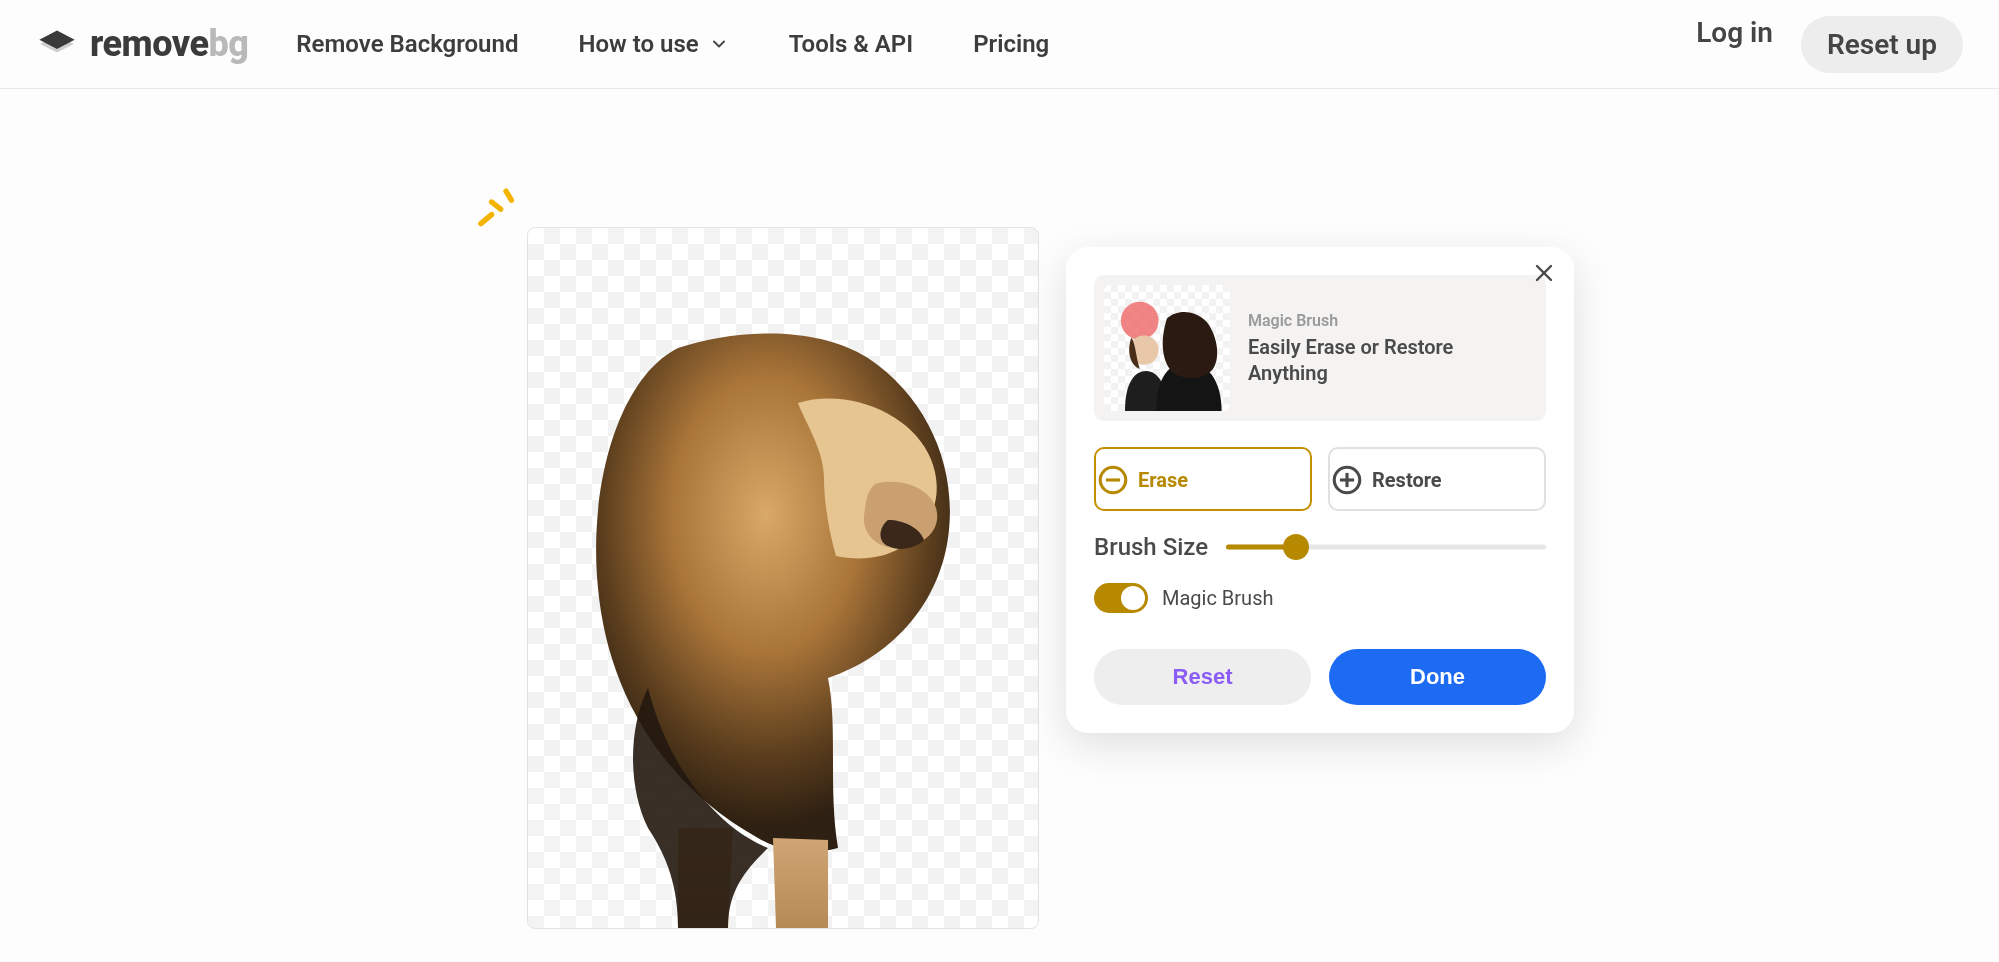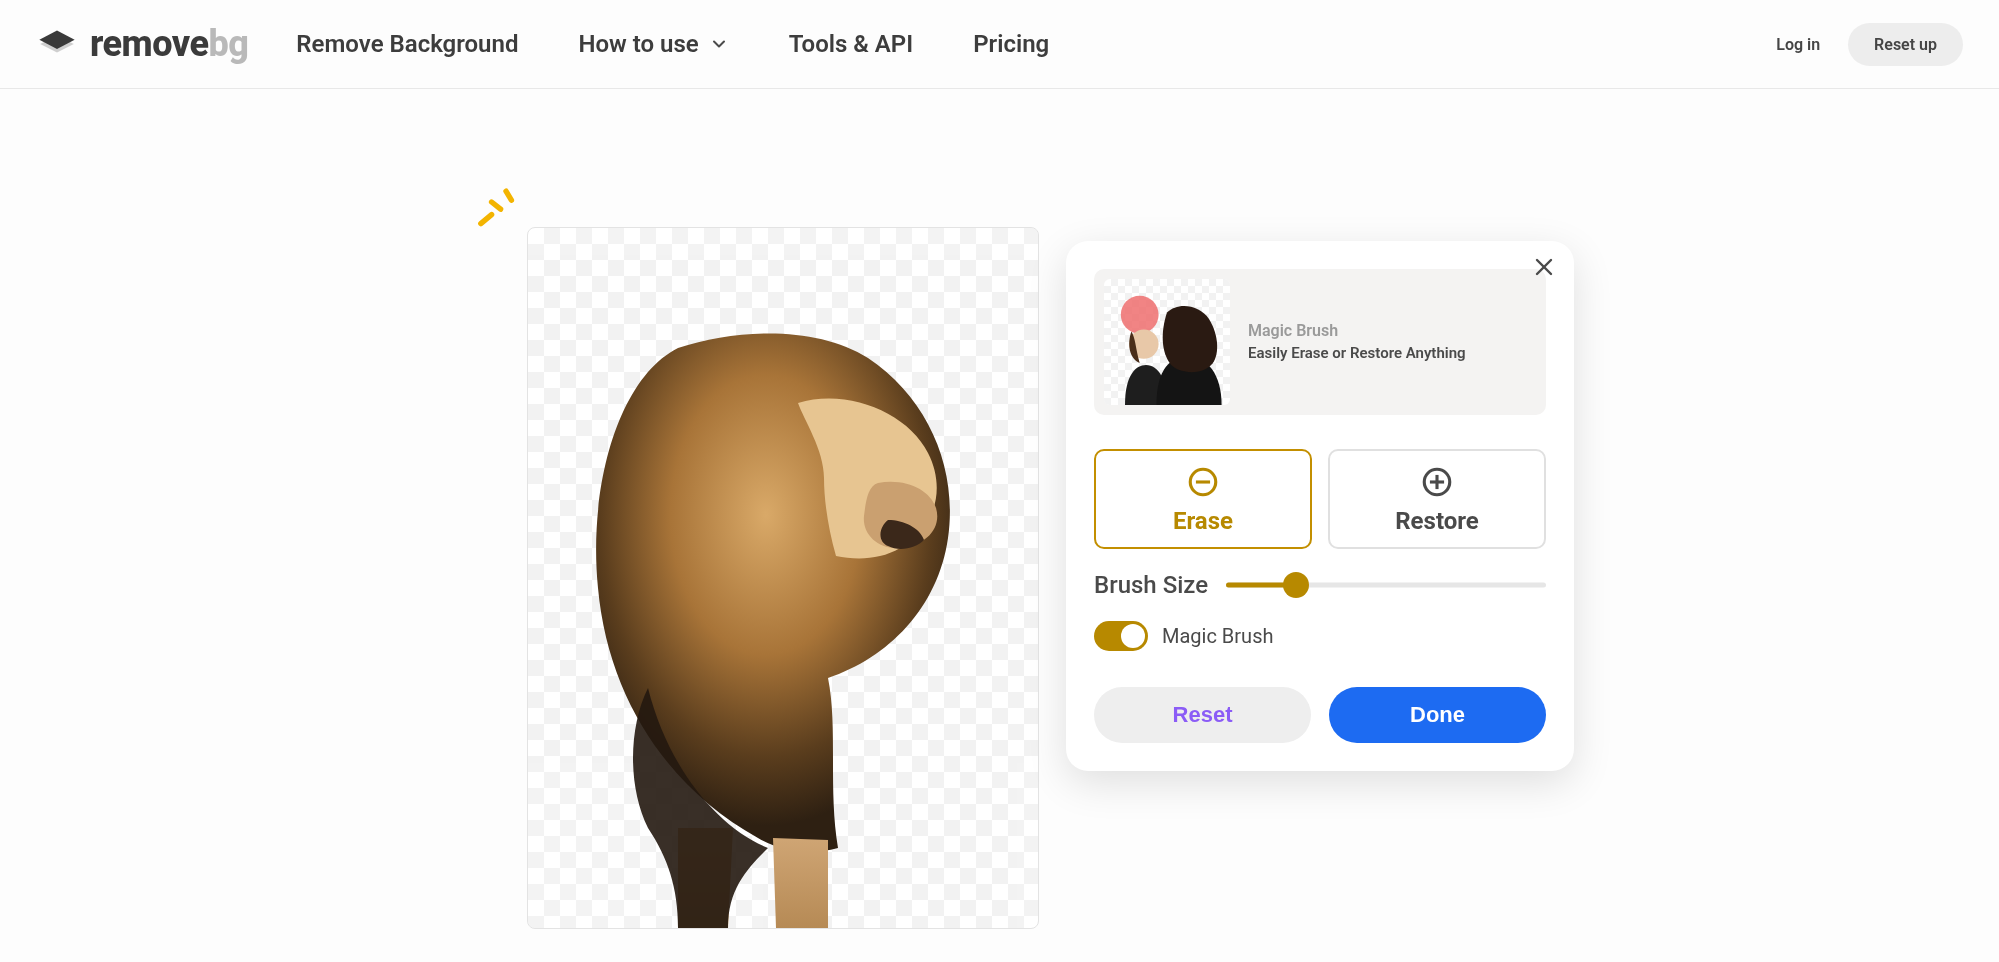--- a/index.html
+++ b/index.html
@@ -18,21 +18,21 @@
   .header{display:flex;align-items:center;height:88px;border-bottom:1px solid var(--divider);padding:0 36px;gap:48px;white-space:nowrap;}
   .logo{display:flex;align-items:center;gap:12px;font-weight:700;font-size:36px;letter-spacing:-.5px;}
   .logo .mark{width:42px;height:42px;position:relative;flex:none;}
   .logo .mark svg{width:100%;height:100%;}
   .logo .wordmark .b{color:#3b3b3b;font-weight:800;}
   .logo .wordmark .g{color:#b9b9b9;font-weight:800;}
   .nav{display:flex;align-items:center;gap:60px;font-size:24px;font-weight:600;color:#3d3d3d;}
   .nav .item{display:flex;align-items:center;gap:10px;cursor:pointer;}
   .nav .chev{display:inline-flex;}
   .spacer{flex:1;}
-  .right{display:flex;align-items:center;gap:28px;font-size:16px;font-weight:600;}
+  .right{display:flex;gap:28px;font-size:28px;font-weight:600;}
   .login{cursor:pointer;}
   .signup{background:#ededed;border-radius:32px;padding:12px 26px;cursor:pointer;}
   
   .stage{position:relative;width:100%;}
   .sparkles{position:absolute;left:470px;top:95px;}
   .sparkles svg{width:54px;height:54px;}
   .canvas-wrap{position:absolute;left:527px;top:138px;width:510px;height:700px;border:1px solid #e3e3e3;border-radius:8px;overflow:hidden;background:#fff;}
   .checker{position:absolute;inset:0;background-image:
     linear-gradient(45deg,#e9e9e9 25%,transparent 25%),
     linear-gradient(-45deg,#e9e9e9 25%,transparent 25%),
@@ -40,35 +40,35 @@
     linear-gradient(-45deg,transparent 75%,#e9e9e9 75%);
     background-size:32px 32px;
     background-position:0 0,0 16px,16px -16px,-16px 0;
     opacity:.55;}
   .subject{position:absolute;inset:0;display:flex;align-items:flex-end;justify-content:center;overflow:hidden;}
   .subject svg{width:100%;height:100%;}
   
   .toolbar{position:absolute;left:545px;top:872px;display:flex;align-items:center;gap:28px;color:#6a6a6a;}
   .toolbar .sep{width:1px;height:44px;background:#d5d5d5;margin:0 10px;}
   
-  .panel{position:absolute;left:1066px;top:152px;width:452px;background:#fff;border-radius:22px;box-shadow:var(--panel-shadow);padding:28px 28px 28px;}
+  .panel{position:absolute;left:1066px;top:158px;width:452px;background:#fff;border-radius:22px;box-shadow:var(--panel-shadow);padding:28px 28px 28px;}
   .panel .close{position:absolute;right:18px;top:14px;cursor:pointer;color:#4a4a4a;}
   .mb-card{display:flex;gap:18px;background:var(--card-bg);border-radius:10px;padding:10px;align-items:center;margin-bottom:26px;}
   .mb-thumb{width:126px;height:126px;border-radius:6px;overflow:hidden;flex:none;position:relative;background:#fff;}
   .mb-thumb .chk{position:absolute;inset:0;background-image:
     linear-gradient(45deg,#eaeaea 25%,transparent 25%),
     linear-gradient(-45deg,#eaeaea 25%,transparent 25%),
     linear-gradient(45deg,transparent 75%,#eaeaea 75%),
     linear-gradient(-45deg,transparent 75%,#eaeaea 75%);
     background-size:14px 14px;background-position:0 0,0 7px,7px -7px,-7px 0;opacity:.6;}
   .mb-thumb svg{position:absolute;inset:0;}
   .mb-text .t1{font-size:16px;color:#9a9a9a;font-weight:600;margin-bottom:4px;}
-  .mb-text .t2{font-size:15px;color:#4a4a4a;font-weight:600;line-height:1.3;}
+  .mb-text .t2{font-size:20px;color:#4a4a4a;font-weight:600;line-height:1.3;}
   .mode-row{display:flex;gap:16px;margin-bottom:22px;}
-  .mode{flex:1;border:2px solid #e0e0e0;border-radius:10px;padding:14px 0 12px;display:flex;flex-direction:column;align-items:center;gap:8px;cursor:pointer;font-weight:700;font-size:24px;color:#4a4a4a;background:#fff;margin-top:8px;}
+  .mode{flex:1;border:2px solid #e0e0e0;border-radius:10px;padding:14px 0 12px;display:flex;flex-direction:row;align-items:center;gap:8px;cursor:pointer;font-weight:700;font-size:20px;color:#4a4a4a;background:#fff;}
   .mode.active{border-color:var(--amber-line);color:var(--amber);}
   .mode .ico{display:inline-flex;}
   .brush-row{display:flex;align-items:center;gap:18px;margin-bottom:22px;}
   .brush-row .label{font-size:24px;color:#4a4a4a;font-weight:500;}
   .slider{position:relative;flex:1;height:28px;}
   .slider .track{position:absolute;left:0;right:0;top:50%;height:5px;background:#e6e6e6;border-radius:3px;transform:translateY(-50%);}    
   .slider .fill{position:absolute;left:0;top:50%;height:5px;background:var(--amber);border-radius:3px;transform:translateY(-50%);}    
   .slider .thumb{position:absolute;top:50%;width:26px;height:26px;border-radius:50%;background:var(--amber);transform:translate(-50%,-50%);}    
   .toggle-row{display:flex;align-items:center;gap:14px;margin-bottom:36px;}
   .toggle{width:54px;height:30px;background:var(--amber);border-radius:999px;position:relative;cursor:pointer;}

